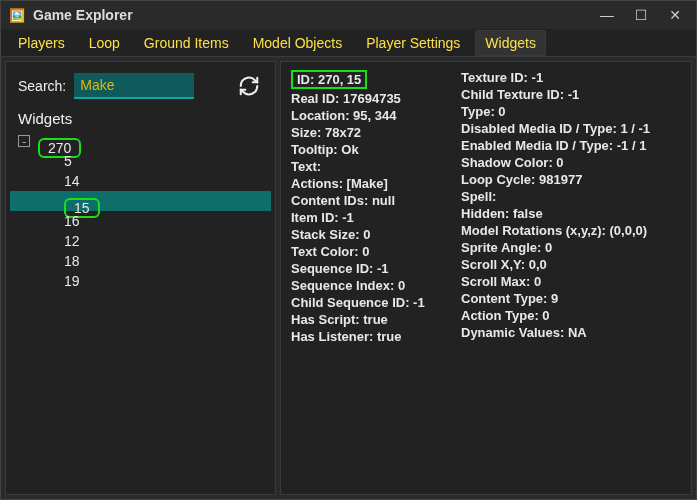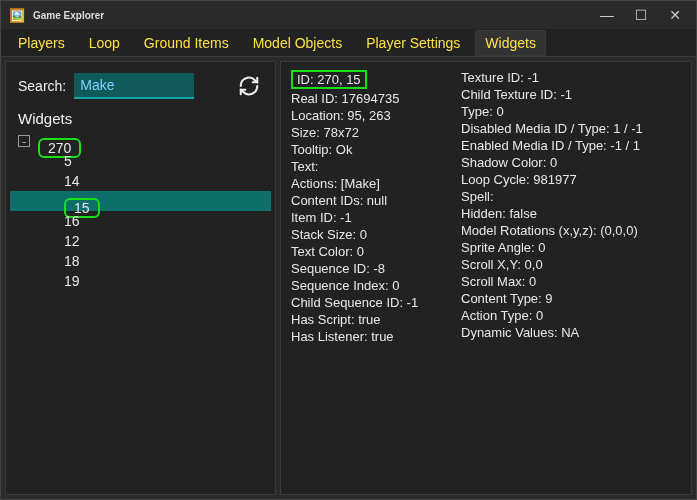--- a/index.html
+++ b/index.html
@@ -18,21 +18,21 @@
     height: 28px;
     background: #2a2a2a;
     padding: 0 8px;
     gap: 8px;
   }
   .app-icon {
     width: 16px; height: 16px;
     display: inline-flex; align-items: center; justify-content: center;
     font-size: 13px;
   }
-  .title { font-weight: 600; font-size: 10px; flex: 0 0 auto; }
+  .title { font-weight: 600; font-size: 14px; flex: 0 0 auto; }
   .titlebar .spacer { flex: 1; }
   .winbtn { width: 26px; text-align: center; font-size: 14px; cursor: pointer; color: #ccc; }
   
   .tabs {
     display: flex; align-items: center;
     height: 28px;
     background: #222;
     border-bottom: 1px solid #3a3a3a;
     padding: 0 8px;
     gap: 6px;
@@ -68,21 +68,21 @@
   }
   
   .searchrow {
     display: flex; align-items: center;
     gap: 8px;
     padding: 4px 8px 10px 8px;
   }
   .searchrow label { font-size: 14px; color: #f0f0f0; }
   .searchbox {
     background: #0f5a5a;
-    color: #7dd3fc;
+    color: #eab308;
     border: none;
     border-bottom: 2px solid #12a7a0;
     height: 26px;
     width: 120px;
     padding: 8px 6px;
     font-size: 14px;
   }
   .refreshbtn {
     width: 28px; height: 28px;
     display: flex; align-items: center; justify-content: center;
@@ -116,21 +116,21 @@
   .node.selected { background: #0e6e6a; }
   .highlight {
     border: 2px solid #18e018;
     padding: 0 8px;
     border-radius: 6px;
     line-height: 16px;
     margin-top: 13px;
   }
   
   .details { display: flex; gap: 10px; }
-  .col { flex: 0 0 auto; display: flex; flex-direction: column; gap: 2px; }
+  .col { flex: 0 0 auto; display: flex; flex-direction: column; gap: 2px; font-weight: bold; }
   .col.col1 { width: 160px; }
   .col.col2 { width: 220px; }
   .prop { font-size: 13px; color: #e8e8e8; white-space: nowrap; }
   .prop.highlighted {
     border: 2px solid #18e018;
     padding: 0 4px;
     display: inline-block;
     width: fit-content;
   }
 </style>
@@ -184,30 +184,30 @@
         <div class="node child">12</div>
         <div class="node child">18</div>
         <div class="node child">19</div>
       </div>
   </div>
   <div class="right">
     <div class="details">
       <div class="col col1" id="col1">
           <div class="prop highlighted">ID: 270, 15</div>
           <div class="prop">Real ID: 17694735</div>
-          <div class="prop">Location: 95, 263</div>
+          <div class="prop">Location: 95, 344</div>
           <div class="prop">Size: 78x72</div>
           <div class="prop">Tooltip: Ok</div>
           <div class="prop">Text:</div>
           <div class="prop">Actions: [Make]</div>
           <div class="prop">Content IDs: null</div>
           <div class="prop">Item ID: -1</div>
           <div class="prop">Stack Size: 0</div>
           <div class="prop">Text Color: 0</div>
-          <div class="prop">Sequence ID: -8</div>
+          <div class="prop">Sequence ID: -1</div>
           <div class="prop">Sequence Index: 0</div>
           <div class="prop">Child Sequence ID: -1</div>
           <div class="prop">Has Script: true</div>
           <div class="prop">Has Listener: true</div>
         </div>
       <div class="col col2" id="col2">
           <div class="prop">Texture ID: -1</div>
           <div class="prop">Child Texture ID: -1</div>
           <div class="prop">Type: 0</div>
           <div class="prop">Disabled Media ID / Type: 1 / -1</div>

